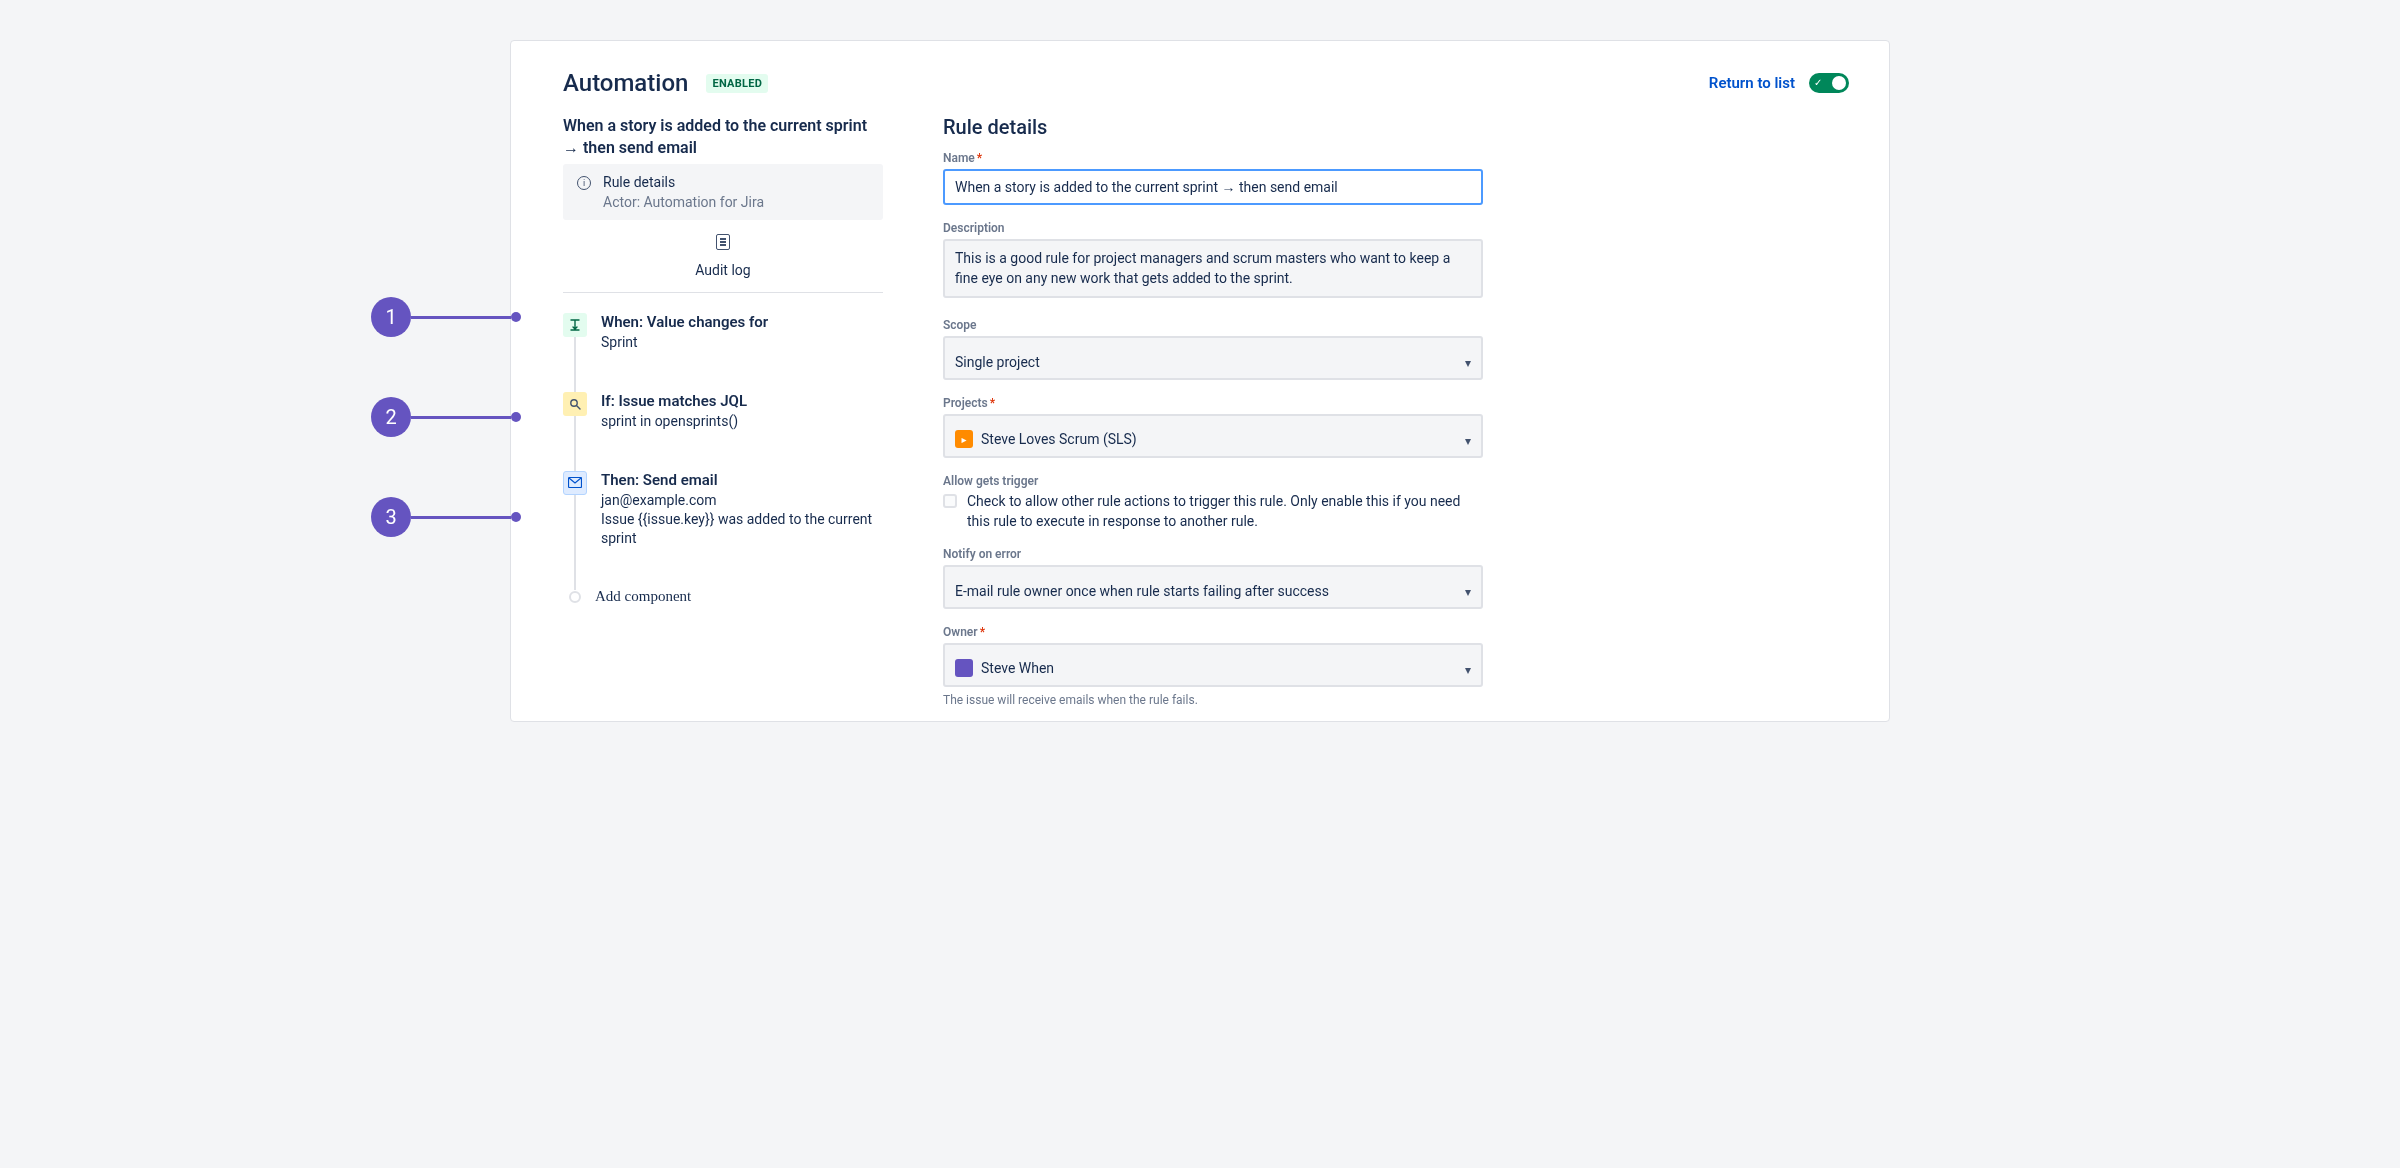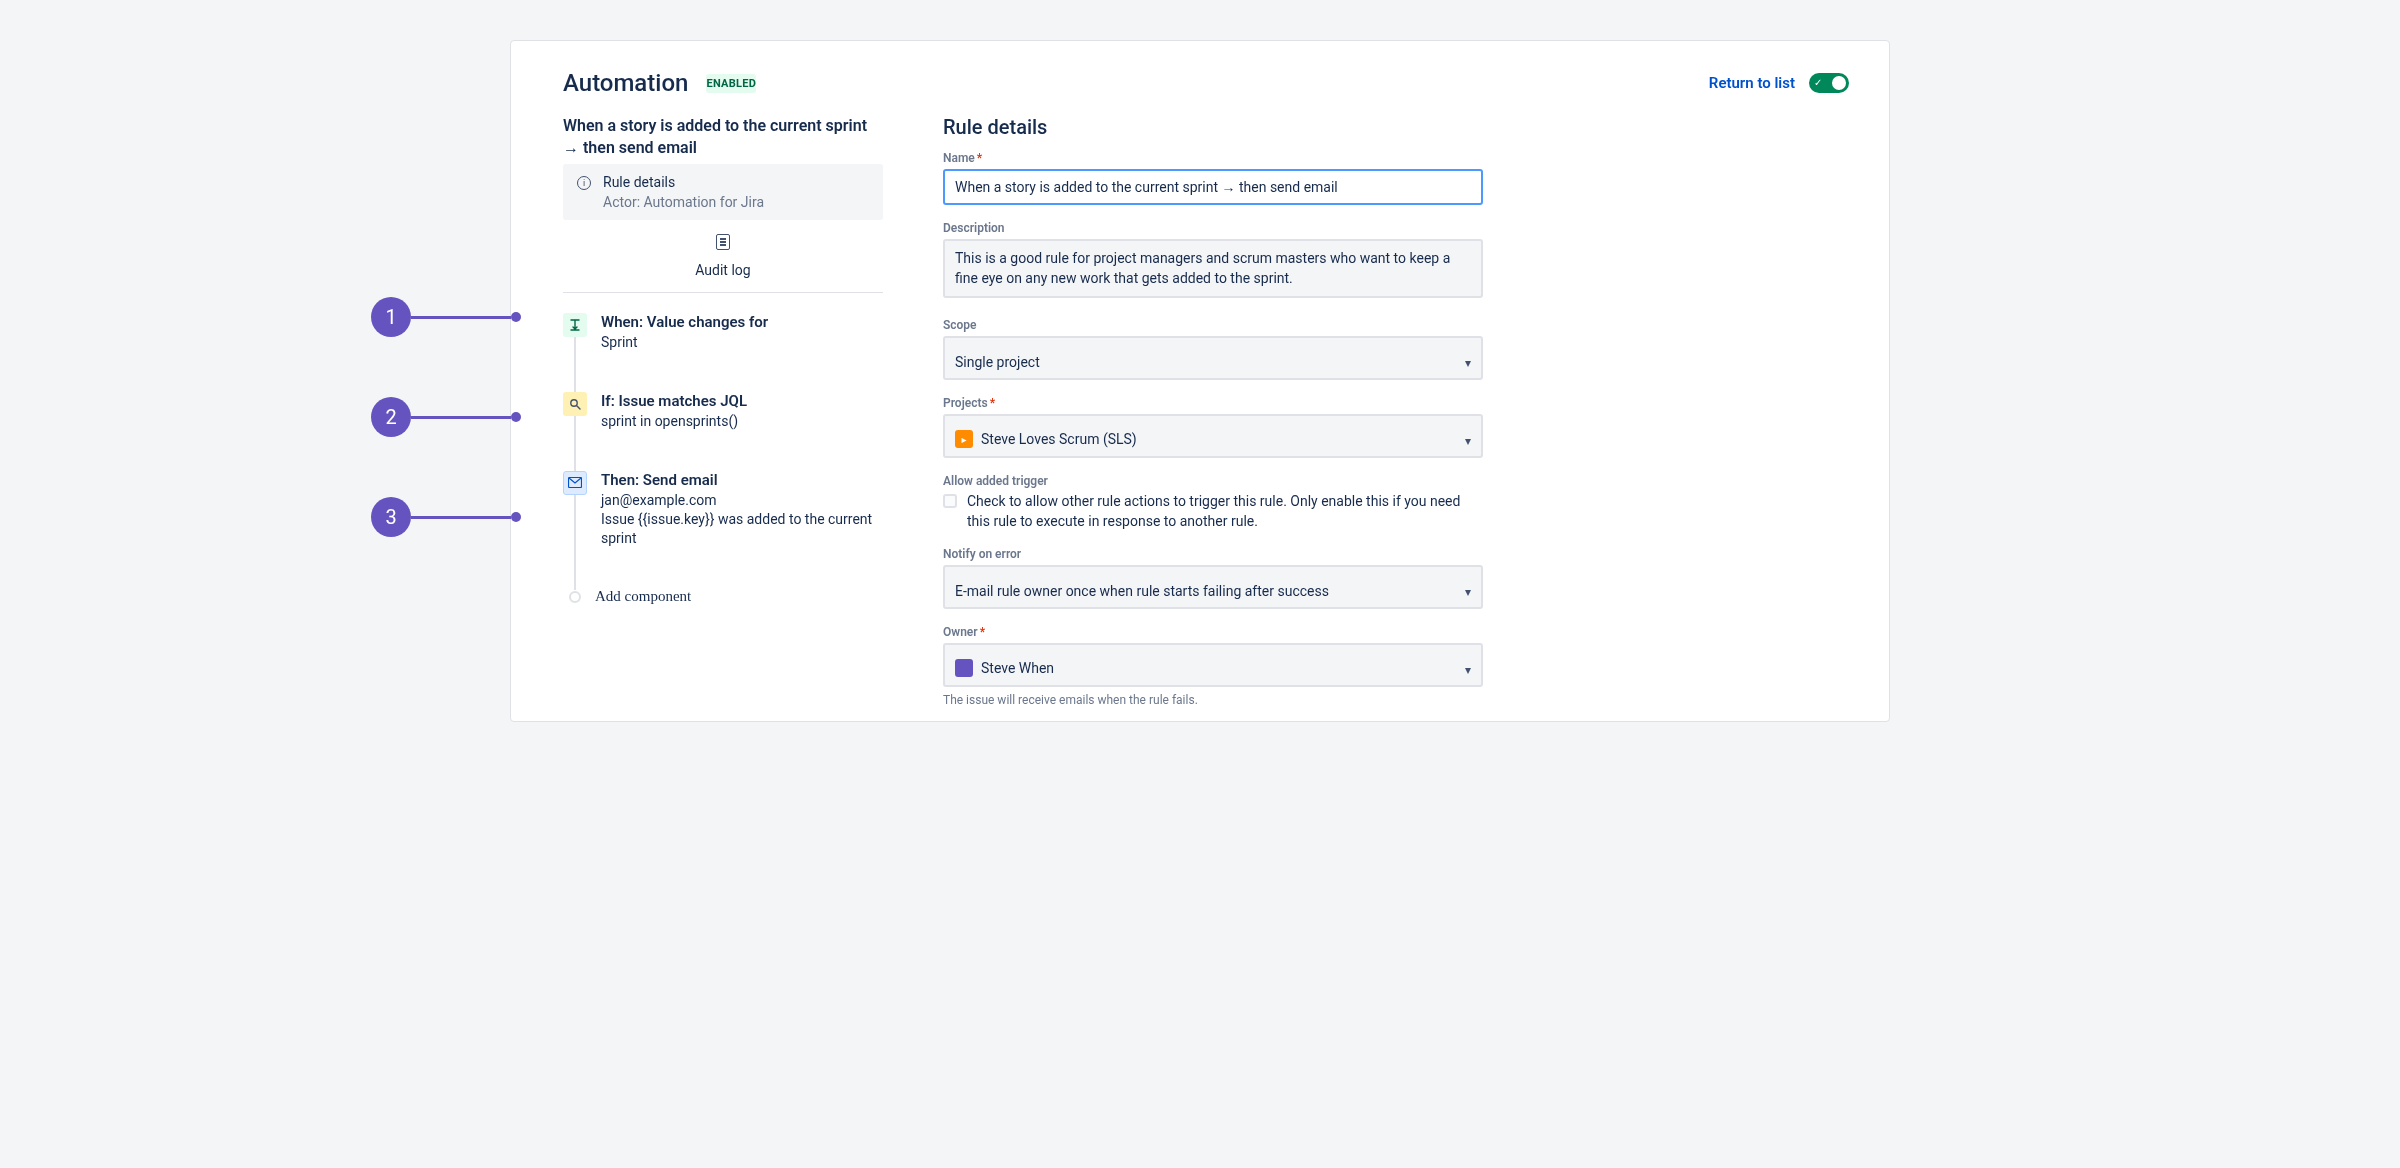--- a/index.html
+++ b/index.html
@@ -31,21 +31,21 @@
 }
 .page-title {
   font-size: 24px;
   font-weight: 500;
   color: #172B4D;
 }
 .badge {
   font-size: 11px;
   font-weight: 700;
   letter-spacing: 0.3px;
-  padding: 3px 0;
+  padding: 3px 6px;
   border-radius: 3px;
   background: #E3FCEF;
   color: #006644;
 }
 .header-right {
   display: flex;
   align-items: center;
   gap: 14px;
 }
 .return-link {
@@ -424,21 +424,21 @@
         <div class="select">
           <span class="select-inner">
             <span class="proj-icon">▸</span>
             <span>Steve Loves Scrum (SLS)</span>
           </span>
           <span class="chevron">▾</span>
         </div>
       </div>
 
       <div class="field">
-        <label class="field-label">Allow added trigger</label>
+        <label class="field-label">Allow gets trigger</label>
         <div class="checkbox-row">
           <span class="checkbox"></span>
           <span class="checkbox-label">Check to allow other rule actions to trigger this rule. Only enable this if you need this rule to execute in response to another rule.</span>
         </div>
       </div>
 
       <div class="field">
         <label class="field-label">Notify on error</label>
         <div class="select">
           <span>E-mail rule owner once when rule starts failing after success</span>

